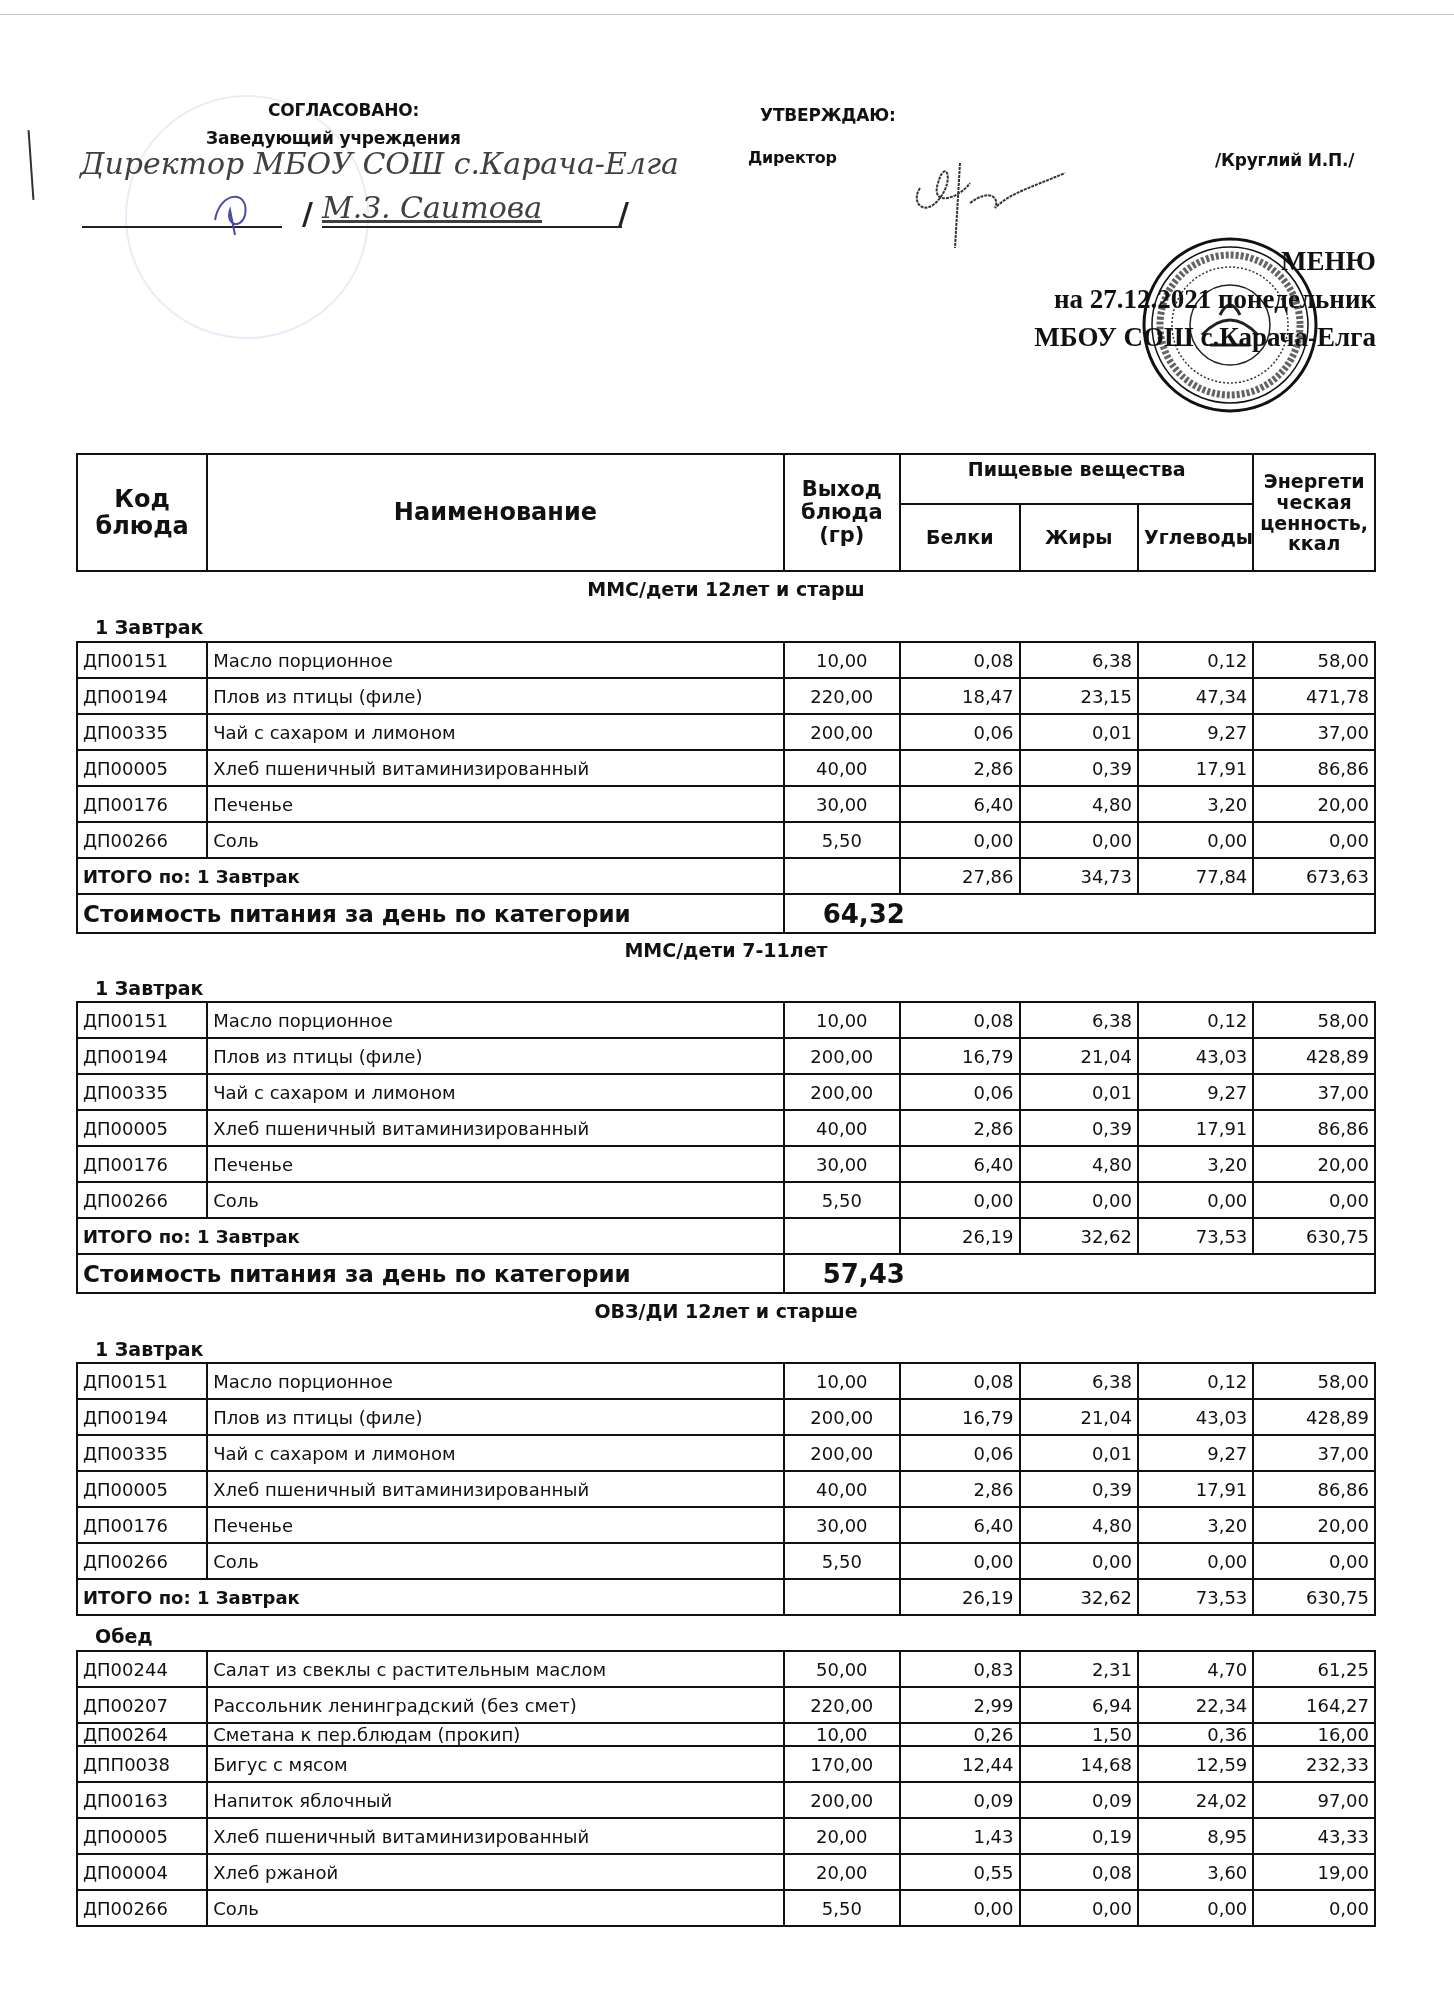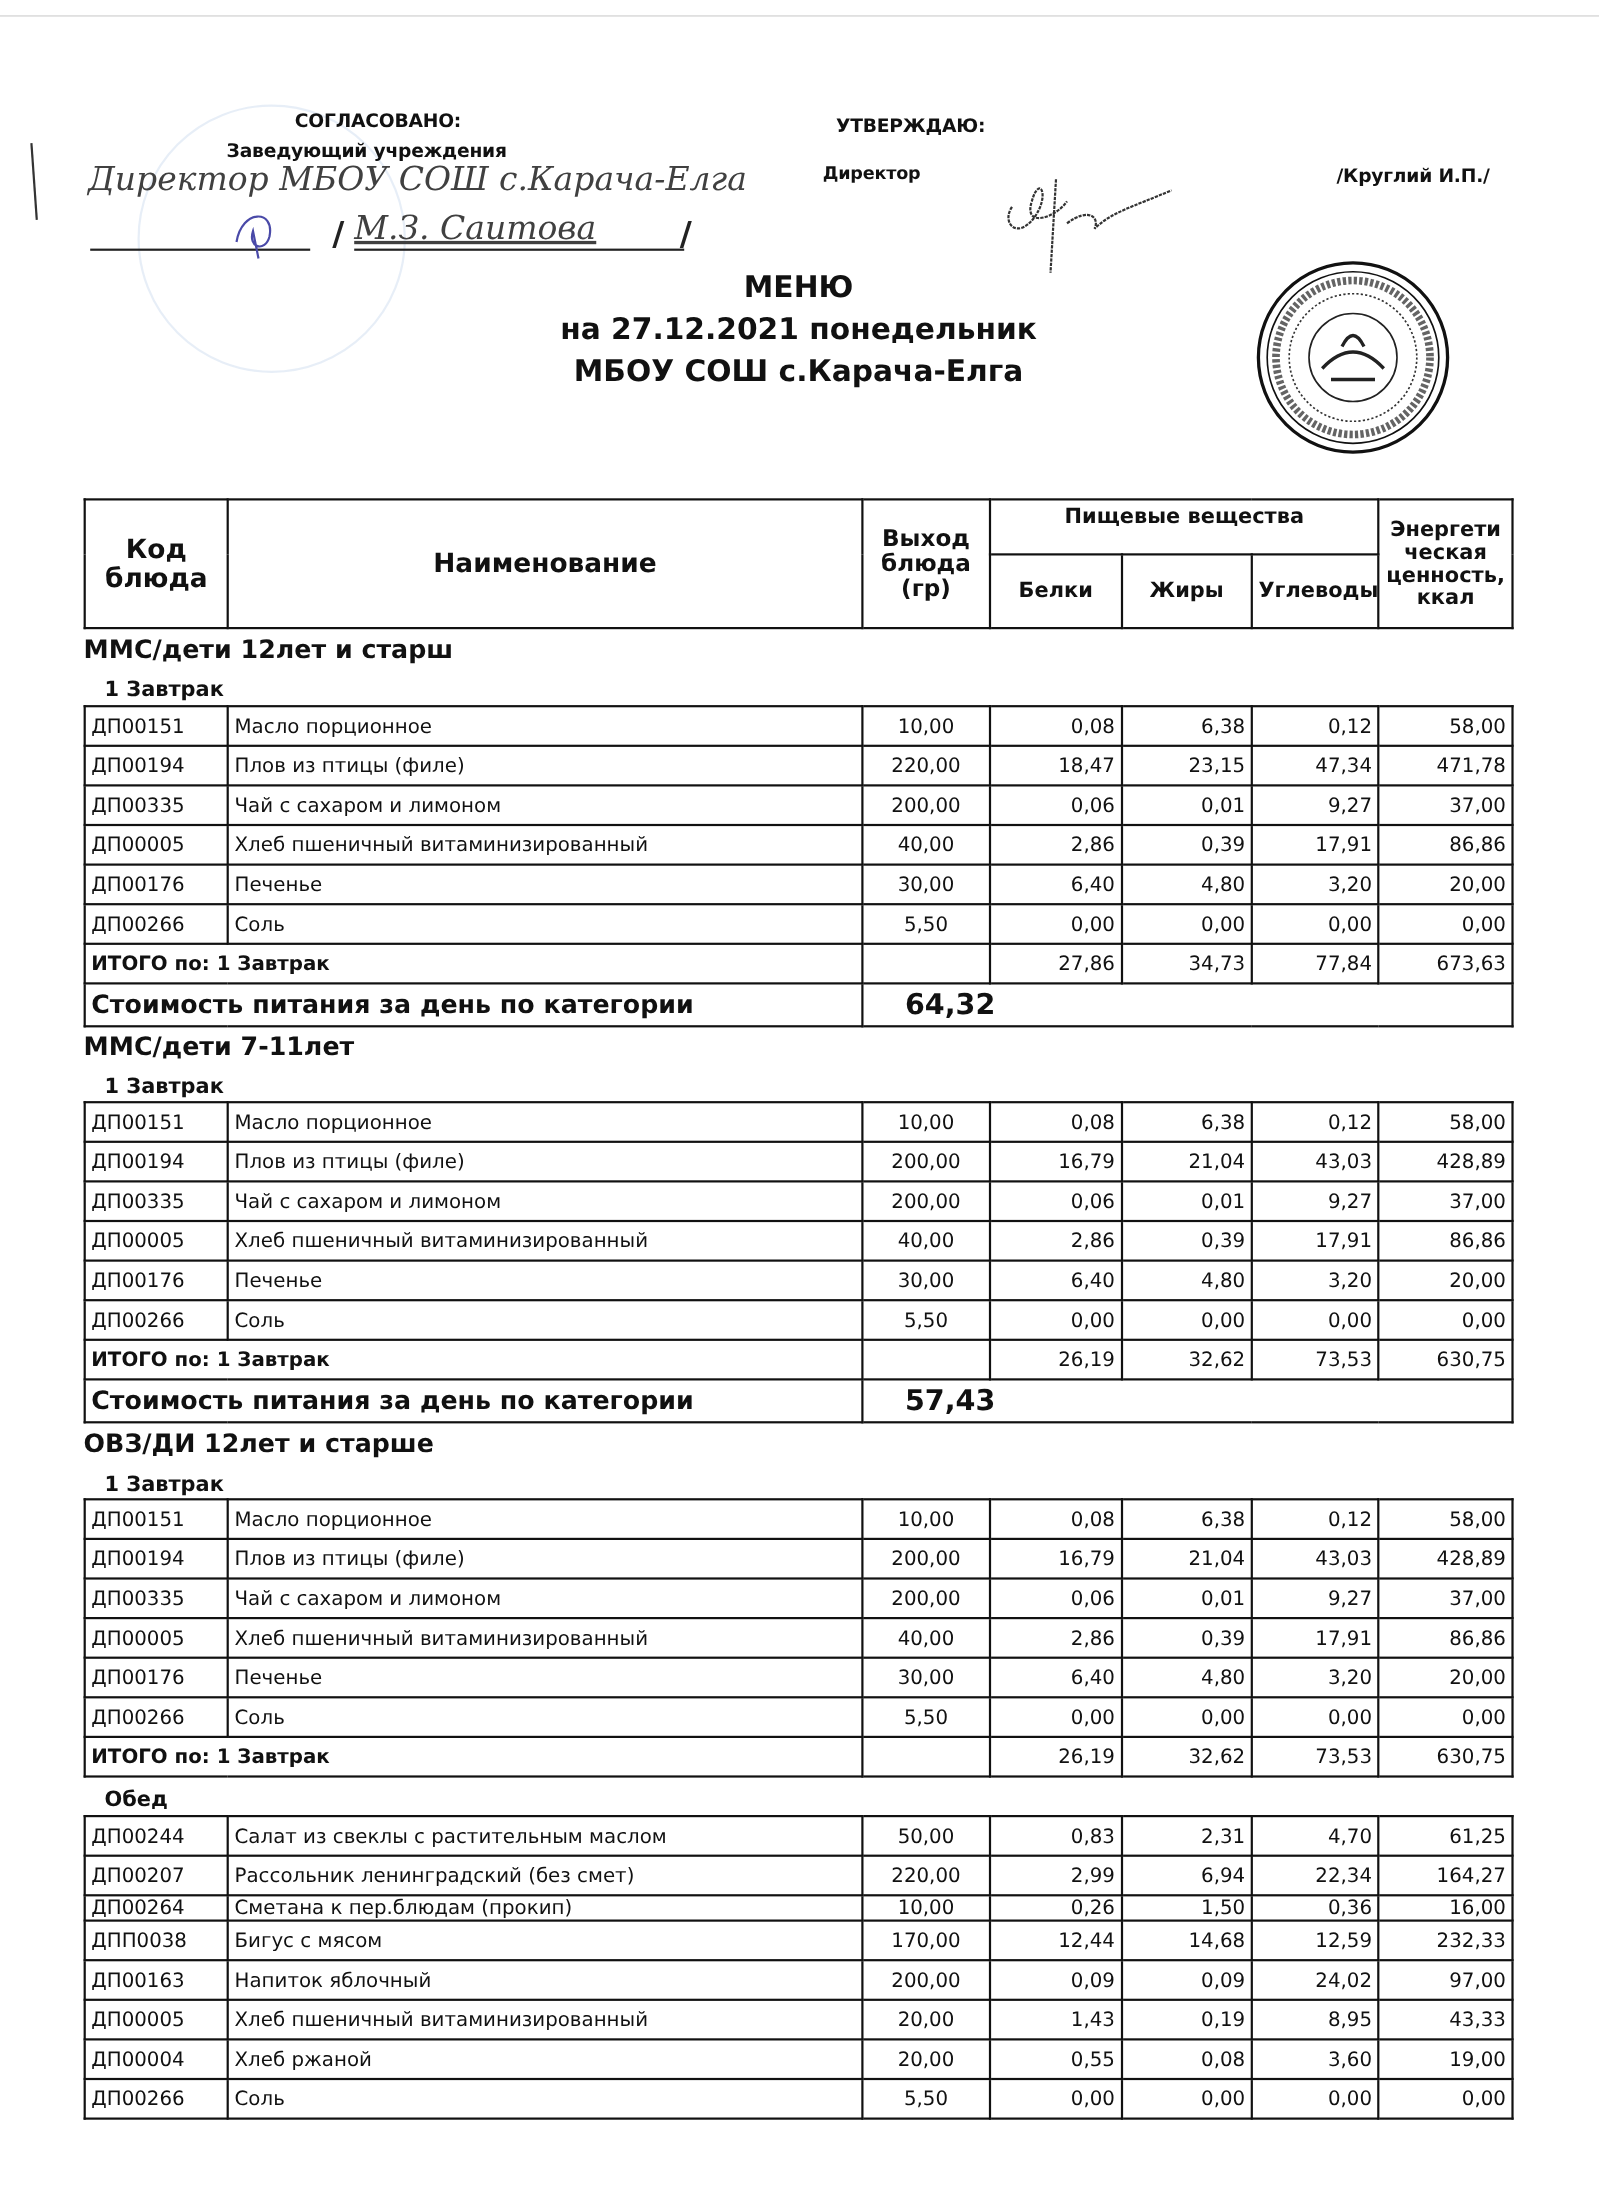--- a/index.html
+++ b/index.html
@@ -6,35 +6,35 @@
   body { width:1454px; height:2000px; position:relative; overflow:hidden;
          font-family:"DejaVu Sans", sans-serif; color:#111; }
   .top-rule { position:absolute; left:0; top:14px; width:1454px; height:1px; background:#ccc; }
   .abs { position:absolute; }
   .hdr-label { font-weight:bold; font-size:16px; letter-spacing:-0.2px; }
   .hw { font-family:"DejaVu Serif", serif; font-style:italic; color:#404040; font-size:30px; white-space:nowrap; }
   .sig-line { position:absolute; height:2px; background:#222; }
   .slash { position:absolute; font-size:30px; font-weight:bold; color:#222; }
   .vbar { position:absolute; left:30px; top:130px; width:2px; height:70px; background:#333; transform:rotate(-4deg); }
   .director-sig { position:absolute; left:900px; top:148px; width:170px; height:110px; }
-  .title { position:absolute; left:0; width:1300px; text-align:center; font-weight:bold; }
+  .title { position:absolute; left:0; width:1300px; text-align:right; font-weight:bold;font-family:Liberation Serif, serif; }
   .stamp { position:absolute; left:1140px; top:235px; width:180px; height:180px; }
   .faint-stamp { position:absolute; left:125px; top:95px; width:240px; height:240px; border-radius:50%;
                  border:2px solid rgba(120,160,210,0.18); }
 
   table.grid { position:absolute; left:76px; width:1300px; border-collapse:collapse; table-layout:fixed; }
   table.grid td, table.grid th { border:2px solid #111; padding:0 5px; font-size:18px; white-space:nowrap; overflow:hidden; }
   table.grid th { font-weight:bold; text-align:center; line-height:1.1; }
   .c-code { width:122px; } .c-name { width:540px; } .c-yield { width:109px; }
   .c-b { width:112px; } .c-j { width:111px; } .c-u { width:108px; } .c-e { width:114px; }
   .num { text-align:right; } .ctr { text-align:center;margin-left:25px; }
   .total-label { font-weight:bold; }
   .cost-label { font-weight:bold; font-size:23px !important; }
   .cost-val { font-weight:bold; font-size:26px !important; padding-left:38px !important; }
-  .section-label { position:absolute; left:76px; width:1300px; text-align:left; font-weight:bold; font-size:23px; }
+  .section-label { position:absolute; left:76px; width:1300px; text-align:center; font-weight:bold; font-size:19px; }
   .meal-label { position:absolute; left:95px; font-weight:bold; font-size:19px; }
   .hdr-th-big { font-size:24px !important;margin-top:32px; }
   .hdr-th-mid { font-size:21px !important; }
   .hdr-th-sm { font-size:19px !important; }
 </style>
 </head>
 <body>
 
 <div class="top-rule"></div>
 

